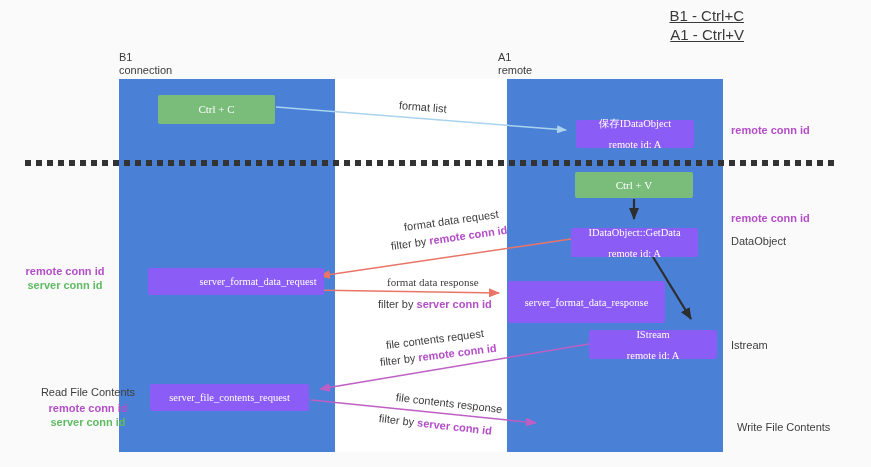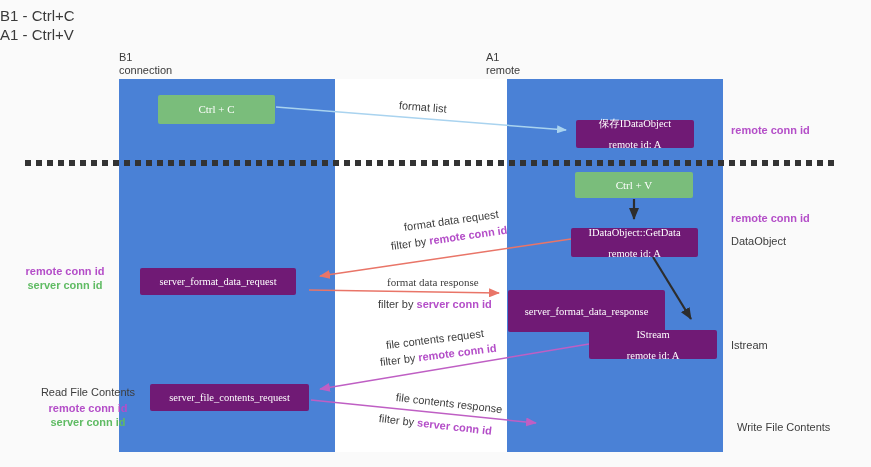--- a/index.html
+++ b/index.html
@@ -3,27 +3,27 @@
 <meta charset="utf-8">
 <style>
   html,body{margin:0;padding:0;}
   body{background:#fafafa;font-family:"Liberation Sans","DejaVu Sans",sans-serif;}
   #stage{position:relative;width:871px;height:467px;background:#fafafa;overflow:hidden;}
   .abs{position:absolute;}
   .mid-strip{left:334px;top:79px;width:173px;height:373px;background:#ffffff;}
   .lane{top:79px;width:216px;height:373px;background:#4a81d6;}
   .lane-left{left:119px;}
   .lane-right{left:507px;}
-  .title{left:0;top:6px;width:744px;text-align:left;font-size:15px;line-height:19px;color:#3a3a3a;}
+  .title{left:0;top:6px;width:744px;text-align:right;font-size:15px;line-height:19px;color:#3a3a3a;text-decoration:underline;}
   .lane-header{top:51px;width:216px;font-size:11px;line-height:13px;color:#3b3b3b;}
   .lh-left{left:119px;}
-  .lh-right{left:486px;}
+  .lh-right{left:498px;}
   .node{display:flex;flex-direction:column;align-items:center;justify-content:center;
         color:#ffffff;font-size:10.5px;line-height:13px;text-align:center;border-radius:2px;font-family:Liberation Serif, serif;}
-  .orange{background:#701a75;gap:8px;}
+  .orange{background:#8b5cf6;gap:8px;}
   .green-box{background:#7abd7b;}
   .dashed-divider{left:25px;top:160px;width:810px;height:6px;
         background:repeating-linear-gradient(to right,#333333 0 6px,transparent 6px 11px);}
   .edge-label{font-size:11px;color:#3d3d3d;white-space:nowrap;transform-origin:left center;}
   .side-label{font-size:11px;color:#3d3d3d;white-space:nowrap;}
   .purple{color:#b44ec8;font-weight:bold;}
   .green-text{color:#5fbb63;font-weight:bold;}
   .center{text-align:center;}
   svg.overlay{position:absolute;left:0;top:0;pointer-events:none;}
 </style>
@@ -88,25 +88,25 @@
 
   <div class="abs node green-box" style="left:575px;top:172px;width:118px;height:26px;font-size:11px;">
     <span>Ctrl + V</span>
   </div>
 
   <div class="abs node orange" style="left:571px;top:228px;width:127px;height:29px;">
     <span>IDataObject::GetData</span>
     <span>remote id: A</span>
   </div>
 
-  <div class="abs node orange" style="left:140px;top:268px;width:156px;height:27px;">
+  <div class="abs node orange" style="left:148px;top:268px;width:132px;height:27px;padding-left:44px;">
     <span>server_format_data_request</span>
   </div>
 
-  <div class="abs node orange" style="left:508px;top:290px;width:157px;height:42px;">
+  <div class="abs node orange" style="left:508px;top:281px;width:157px;height:42px;">
     <span>server_format_data_response</span>
   </div>
 
   <div class="abs node orange" style="left:589px;top:330px;width:128px;height:29px;">
     <span>IStream</span>
     <span>remote id: A</span>
   </div>
 
   <div class="abs node orange" style="left:150px;top:384px;width:159px;height:27px;">
     <span>server_file_contents_request</span>

